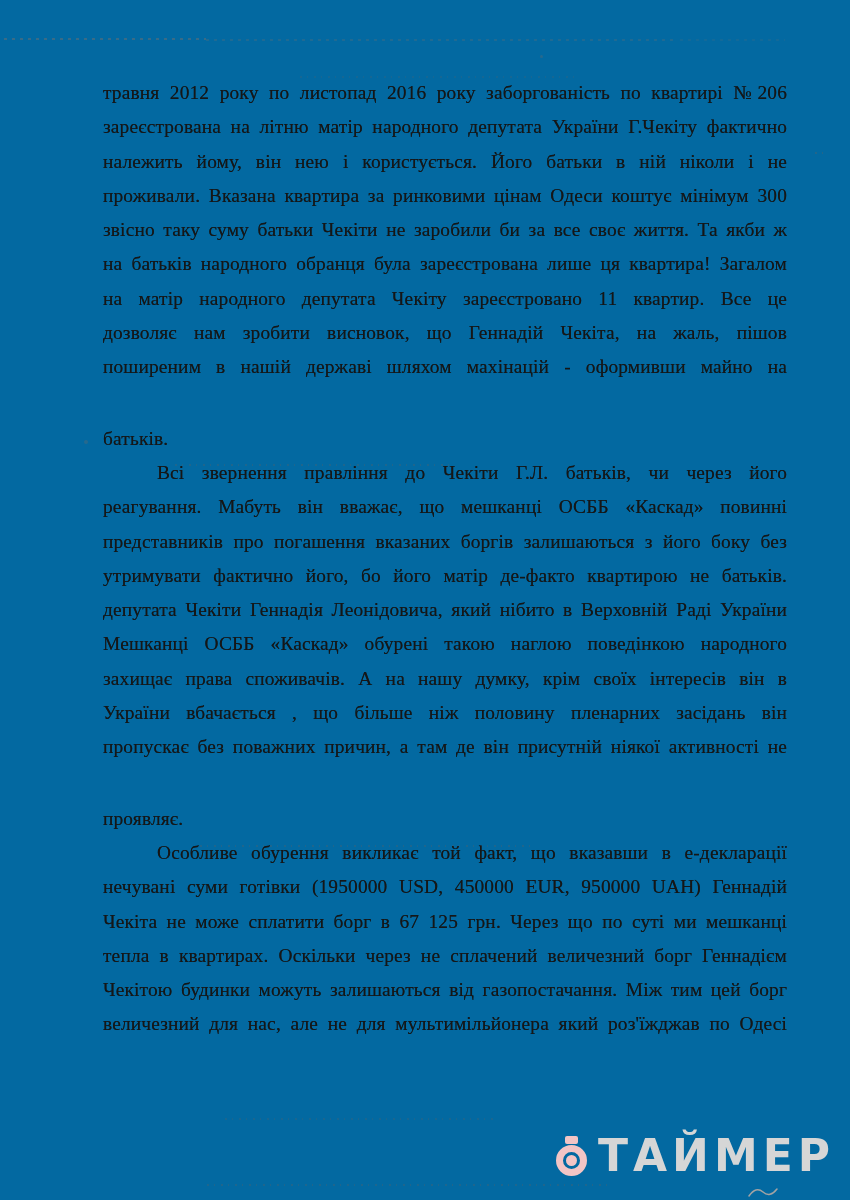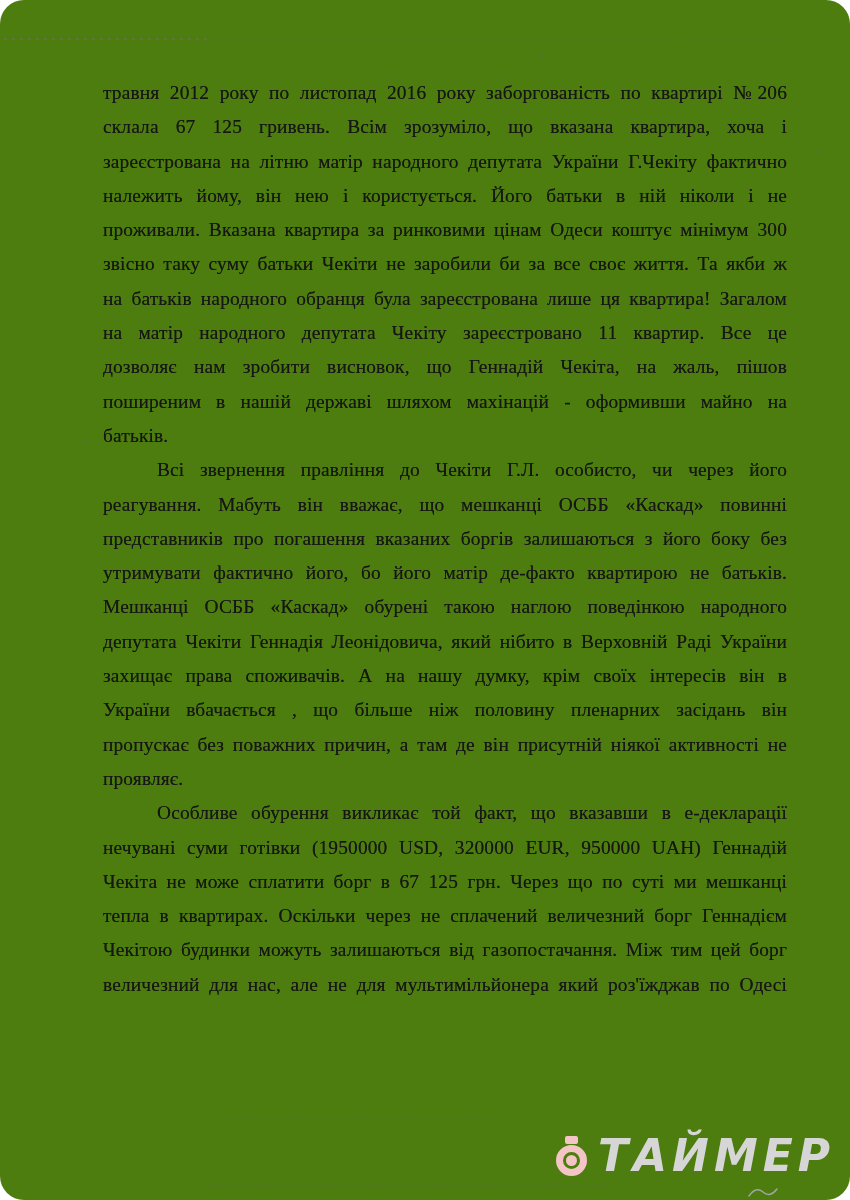--- a/index.html
+++ b/index.html
@@ -2,36 +2,36 @@
 <html lang="uk" style="--wm-pink: #f3c5c5; --wm-gray: #d6d6d6;"><head>
 <meta charset="utf-8">
 <style>
   html,body{margin:0;padding:0;}
   body{
     width:850px;height:1200px;
     background:#ffffff;
     position:relative;overflow:hidden;
     font-family:"Liberation Serif",serif;
   }
-  .page{position:absolute;inset:0;background:#4d7c0f;overflow:hidden;border-radius:24px;}
+  .page{position:absolute;inset:0;background:#0369a1;overflow:hidden;}
 
   
   .textblock{
     position:absolute;left:103px;top:76px;width:684px;
     font-size:19.4px;color:#161616;
     text-shadow:0 0 .5px rgba(10,10,10,.6);
     letter-spacing:.15px;
   }
   .line{
     height:34.3px;line-height:34.3px;
     text-align:justify;text-align-last:justify;
     white-space:nowrap;
   }
   .line.indent{text-indent:54px;}
-  .line.end{text-align-last:left;white-space:normal;}
+  .line.end{text-align-last:left;white-space:normal;margin-top:37px;}
 
   
   .dashes{position:absolute;height:1.7px;
     background:repeating-linear-gradient(90deg,#6e6e6e 0 3px,transparent 3px 8px);}
   .dots{position:absolute;height:2px;
     background:repeating-linear-gradient(90deg,#5f5f5f 0 2px,transparent 2px 7px,#5f5f5f 7px 8px,transparent 8px 14px);}
   .spk{position:absolute;background:#6a6a6a;border-radius:50%;}
 
   .fold-a{left:4px;top:38px;width:202px;opacity:.5;}
   .fold-b{left:206px;top:39px;width:470px;opacity:.27;}
@@ -51,21 +51,21 @@
   .watermark{position:absolute;left:556px;top:1136px;width:300px;height:48px;}
   .wm-icon{position:absolute;left:0;top:0;width:31px;height:42px;}
   .wm-btn{position:absolute;left:9px;top:0;width:13px;height:8px;border-radius:2px;background:var(--wm-pink);}
   .wm-ring{position:absolute;left:0;top:9px;width:31px;height:31px;box-sizing:border-box;
            border:7px solid var(--wm-pink);border-radius:50%;}
   .wm-dot{position:absolute;left:10px;top:19px;width:11px;height:11px;border-radius:50%;background:var(--wm-pink);}
   .wm-text{
     position:absolute;left:42px;top:-4px;
     font-family:"DejaVu Sans","Liberation Sans",sans-serif;
     font-weight:bold;font-size:44px;line-height:48px;
-    letter-spacing:5px;color:var(--wm-gray);white-space:nowrap;font-style:italic;
+    letter-spacing:5px;color:var(--wm-gray);white-space:nowrap;
   }
 </style>
 </head>
 <body>
 
 <div class="page">
 
   <div class="dashes fold-a"></div>
   <div class="dashes fold-b"></div>
   <div class="dashes fold-c"></div>
@@ -75,65 +75,64 @@
   <div class="dots noise-below-last"></div>
   <div class="dots noise-bottom"></div>
   <div class="dots noise-right"></div>
   <div class="spk spk-mid"></div>
   <div class="spk spk-top"></div>
 
   <div class="textblock">
 
       <div class="line">травня 2012 року по листопад 2016 року заборгованість по квартирі №206</div>
 
-      <div class="line">склала 67 125 гривень. Всім зрозуміло, що вказана квартира, хоча і</div>
 
       <div class="line">зареєстрована на літню матір народного депутата України Г.Чекіту фактично</div>
 
       <div class="line">належить йому, він нею і користується. Його батьки в ній ніколи і не</div>
 
       <div class="line">проживали. Вказана квартира за ринковими цінам Одеси коштує мінімум 300</div>
 
 
       <div class="line">звісно таку суму батьки Чекіти не заробили би за все своє життя. Та якби ж</div>
 
       <div class="line">на батьків народного обранця була зареєстрована лише ця квартира! Загалом</div>
 
       <div class="line">на матір народного депутата Чекіту зареєстровано 11 квартир. Все це</div>
 
       <div class="line">дозволяє нам зробити висновок, що Геннадій Чекіта, на жаль, пішов</div>
 
       <div class="line">поширеним в нашій державі шляхом махінацій - оформивши майно на</div>
 
       <div class="line end">батьків.</div>
 
-      <div class="line indent">Всі звернення правління до Чекіти Г.Л. особисто, чи через його</div>
+      <div class="line indent">Всі звернення правління до Чекіти Г.Л. батьків, чи через його</div>
 
       <div class="line">реагування. Мабуть він вважає, що мешканці ОСББ «Каскад» повинні</div>
 
       <div class="line">представників про погашення вказаних боргів залишаються з його боку без</div>
 
       <div class="line">утримувати фактично його, бо його матір де-факто квартирою не батьків.</div>
 
+      <div class="line">депутата Чекіти Геннадія Леонідовича, який нібито в Верховній Раді України</div>
+
       <div class="line">Мешканці ОСББ «Каскад» обурені такою наглою поведінкою народного</div>
-
-      <div class="line">депутата Чекіти Геннадія Леонідовича, який нібито в Верховній Раді України</div>
 
       <div class="line">захищає права споживачів. А на нашу думку, крім своїх інтересів він в</div>
 
 
       <div class="line">України вбачається , що більше ніж половину пленарних засідань він</div>
 
       <div class="line">пропускає без поважних причин, а там де він присутній ніякої активності не</div>
 
       <div class="line end">проявляє.</div>
 
       <div class="line indent">Особливе обурення викликає той факт, що вказавши в е-декларації</div>
 
-      <div class="line">нечувані суми готівки (1950000 USD, 320000 EUR, 950000 UAH) Геннадій</div>
+      <div class="line">нечувані суми готівки (1950000 USD, 450000 EUR, 950000 UAH) Геннадій</div>
 
       <div class="line">Чекіта не може сплатити борг в 67 125 грн. Через що по суті ми мешканці</div>
 
 
       <div class="line">тепла в квартирах. Оскільки через не сплачений величезний борг Геннадієм</div>
 
       <div class="line">Чекітою будинки можуть залишаються від газопостачання. Між тим цей борг</div>
 
       <div class="line">величезний для нас, але не для мультимільйонера який роз'їжджав по Одесі</div>
     </div>

